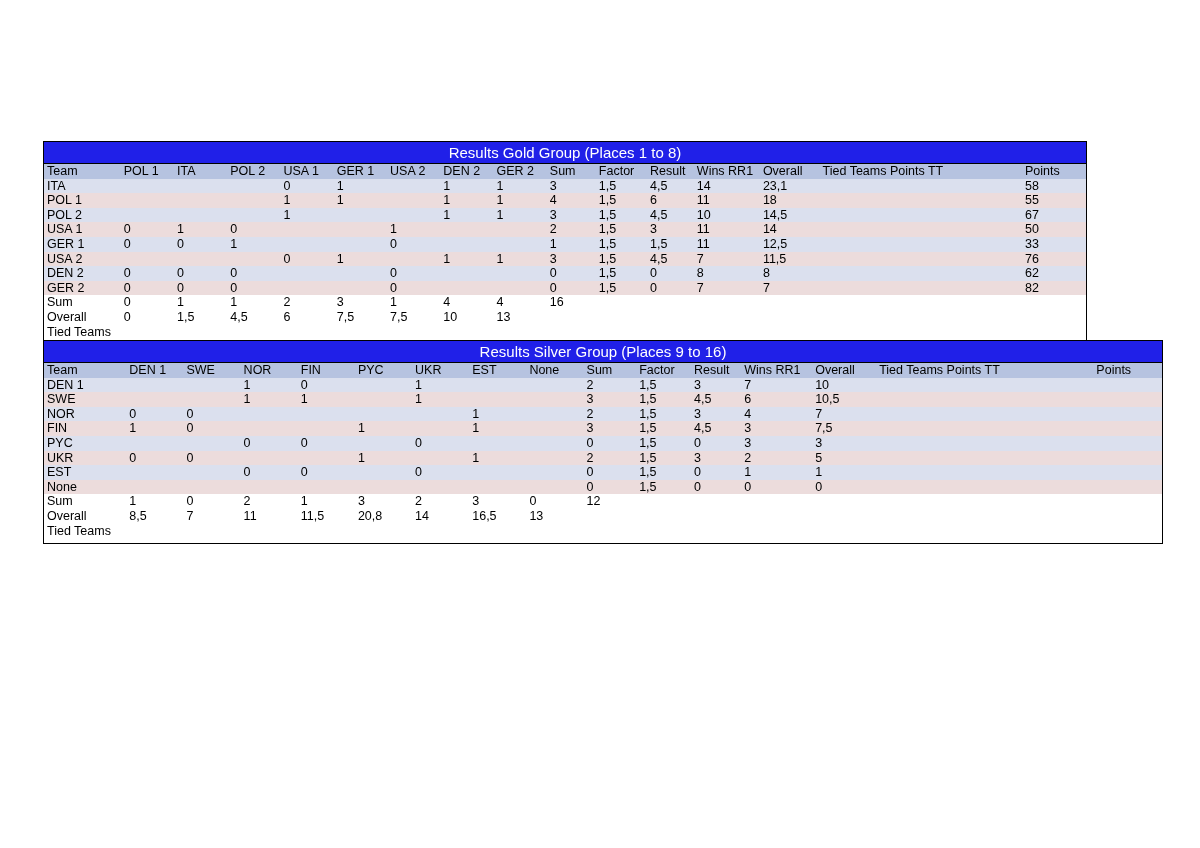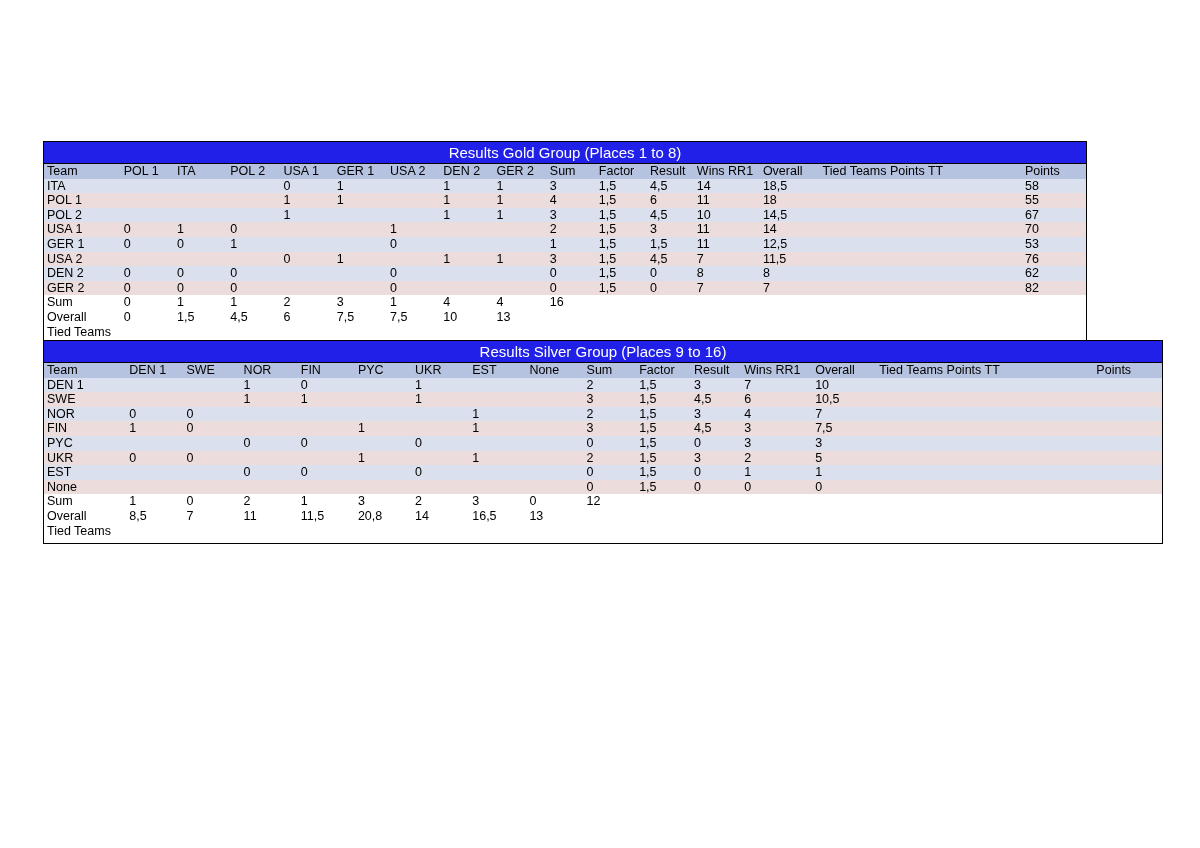--- a/index.html
+++ b/index.html
@@ -139,21 +139,21 @@
           <td></td>
           <td>0</td>
           <td>1</td>
           <td></td>
           <td>1</td>
           <td>1</td>
           <td>3</td>
           <td>1,5</td>
           <td>4,5</td>
           <td>14</td>
-          <td>18,5</td>
+          <td>23,1</td>
           <td></td>
           <td>58</td>
         </tr>
         <tr class="row-even">
           <td>POL 1</td>
           <td></td>
           <td></td>
           <td></td>
           <td>1</td>
           <td>1</td>
@@ -195,39 +195,39 @@
           <td></td>
           <td>1</td>
           <td></td>
           <td></td>
           <td>2</td>
           <td>1,5</td>
           <td>3</td>
           <td>11</td>
           <td>14</td>
           <td></td>
-          <td>70</td>
+          <td>50</td>
         </tr>
         <tr class="row-odd">
           <td>GER 1</td>
           <td>0</td>
           <td>0</td>
           <td>1</td>
           <td></td>
           <td></td>
           <td>0</td>
           <td></td>
           <td></td>
           <td>1</td>
           <td>1,5</td>
           <td>1,5</td>
           <td>11</td>
           <td>12,5</td>
           <td></td>
-          <td>53</td>
+          <td>33</td>
         </tr>
         <tr class="row-even">
           <td>USA 2</td>
           <td></td>
           <td></td>
           <td></td>
           <td>0</td>
           <td>1</td>
           <td></td>
           <td>1</td>

